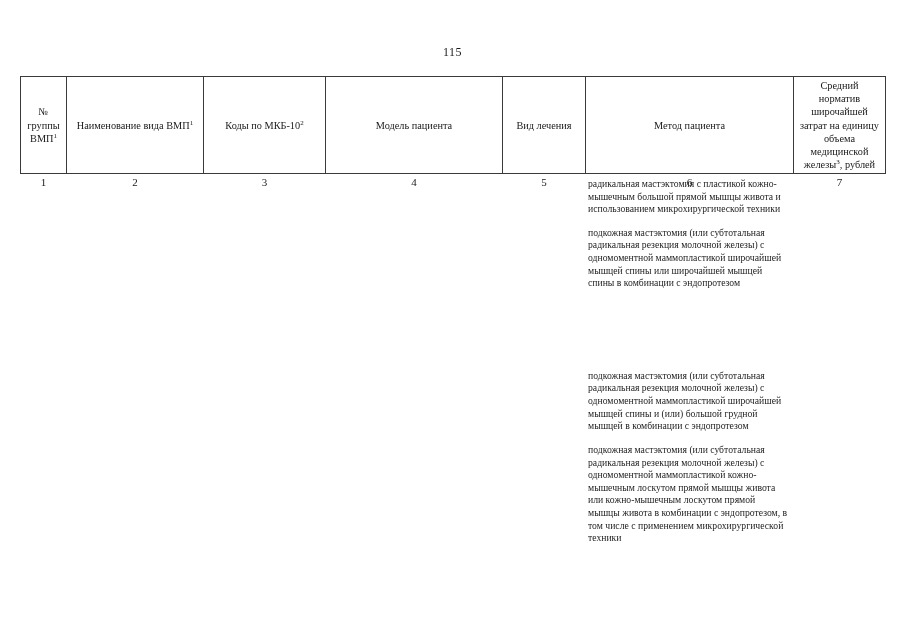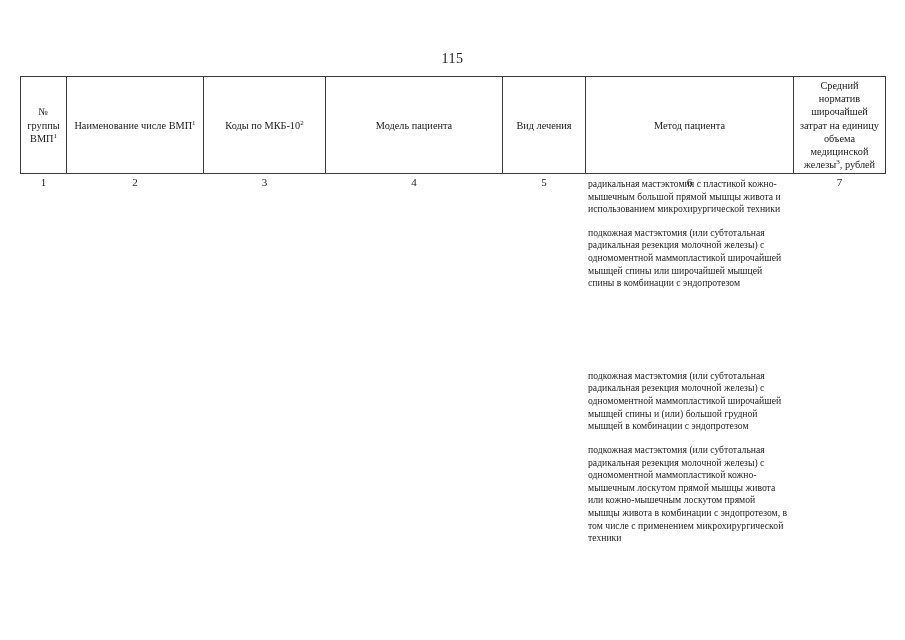--- a/index.html
+++ b/index.html
@@ -12,25 +12,25 @@
     height: 640px;
     position: relative;
     font-family: "Liberation Serif", "DejaVu Serif", serif;
     color: #1a1a1a;
     overflow: hidden;
   }
 
   
   .page-number {
     position: absolute;
-    top: 51px;
+    top: 45px;
     left: 0;
     width: 905px;
     text-align: center;
-    font-size: 14px;
+    font-size: 12px;
     letter-spacing: 0.5px;
   }
 
   
   .tbl-wrap {
     position: absolute;
     left: 20px;
     top: 76px;
     width: 865px;
   }
@@ -124,21 +124,21 @@
     <tbody>
       <tr class="head-row">
 
         <td class="c1cell">
           <span>№</span><br>
           <span>группы</span><br>
           <span>ВМП</span><sup>1</sup>
         </td>
 
         <td>
-          <span>Наименование числе ВМП</span><sup>1</sup>
+          <span>Наименование вида ВМП</span><sup>1</sup>
         </td>
 
         <td>
           <span>Коды по МКБ-10</span><sup>2</sup>
         </td>
 
         <td>
           <span>Модель пациента</span>
         </td>
 

